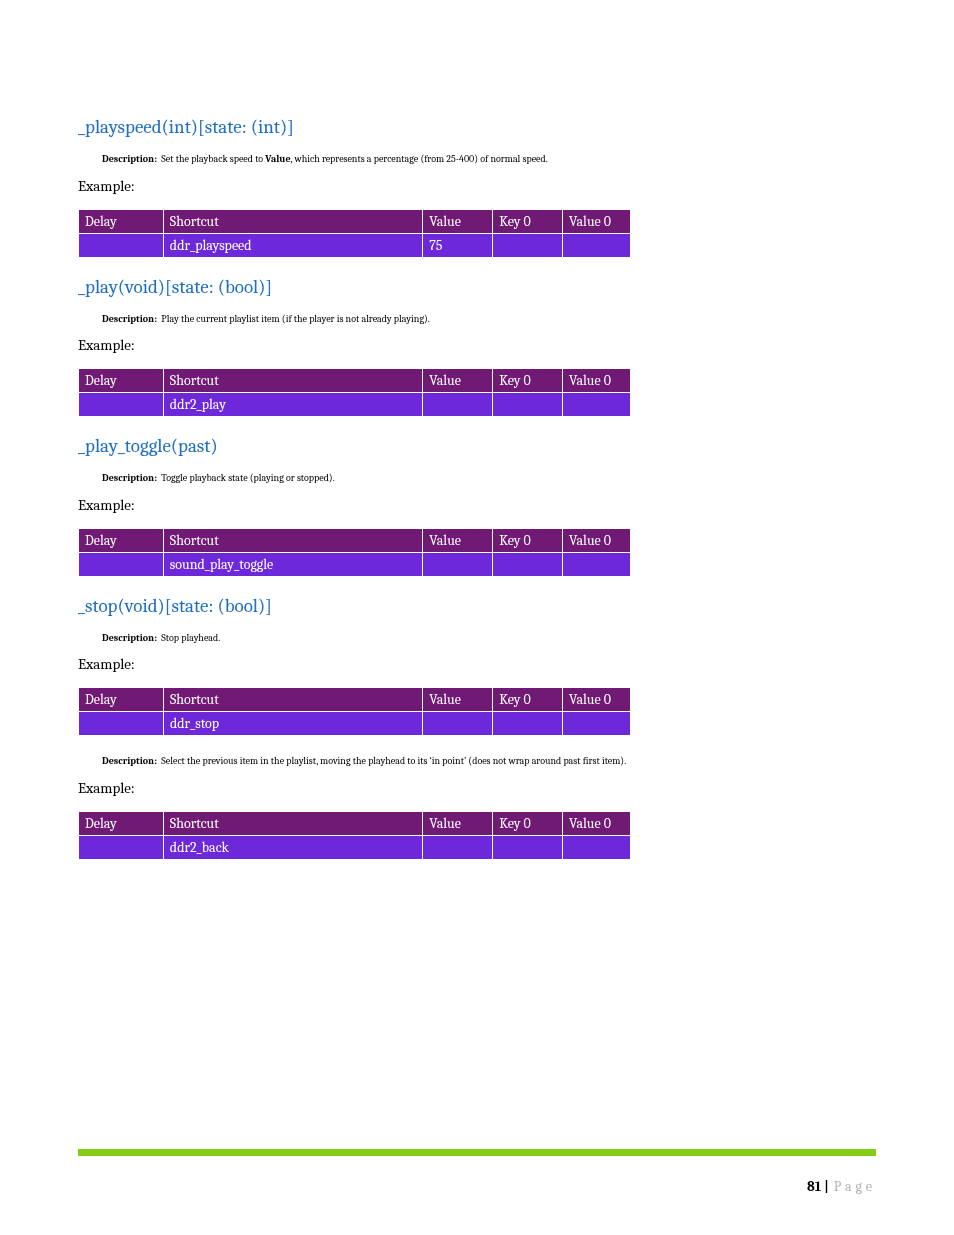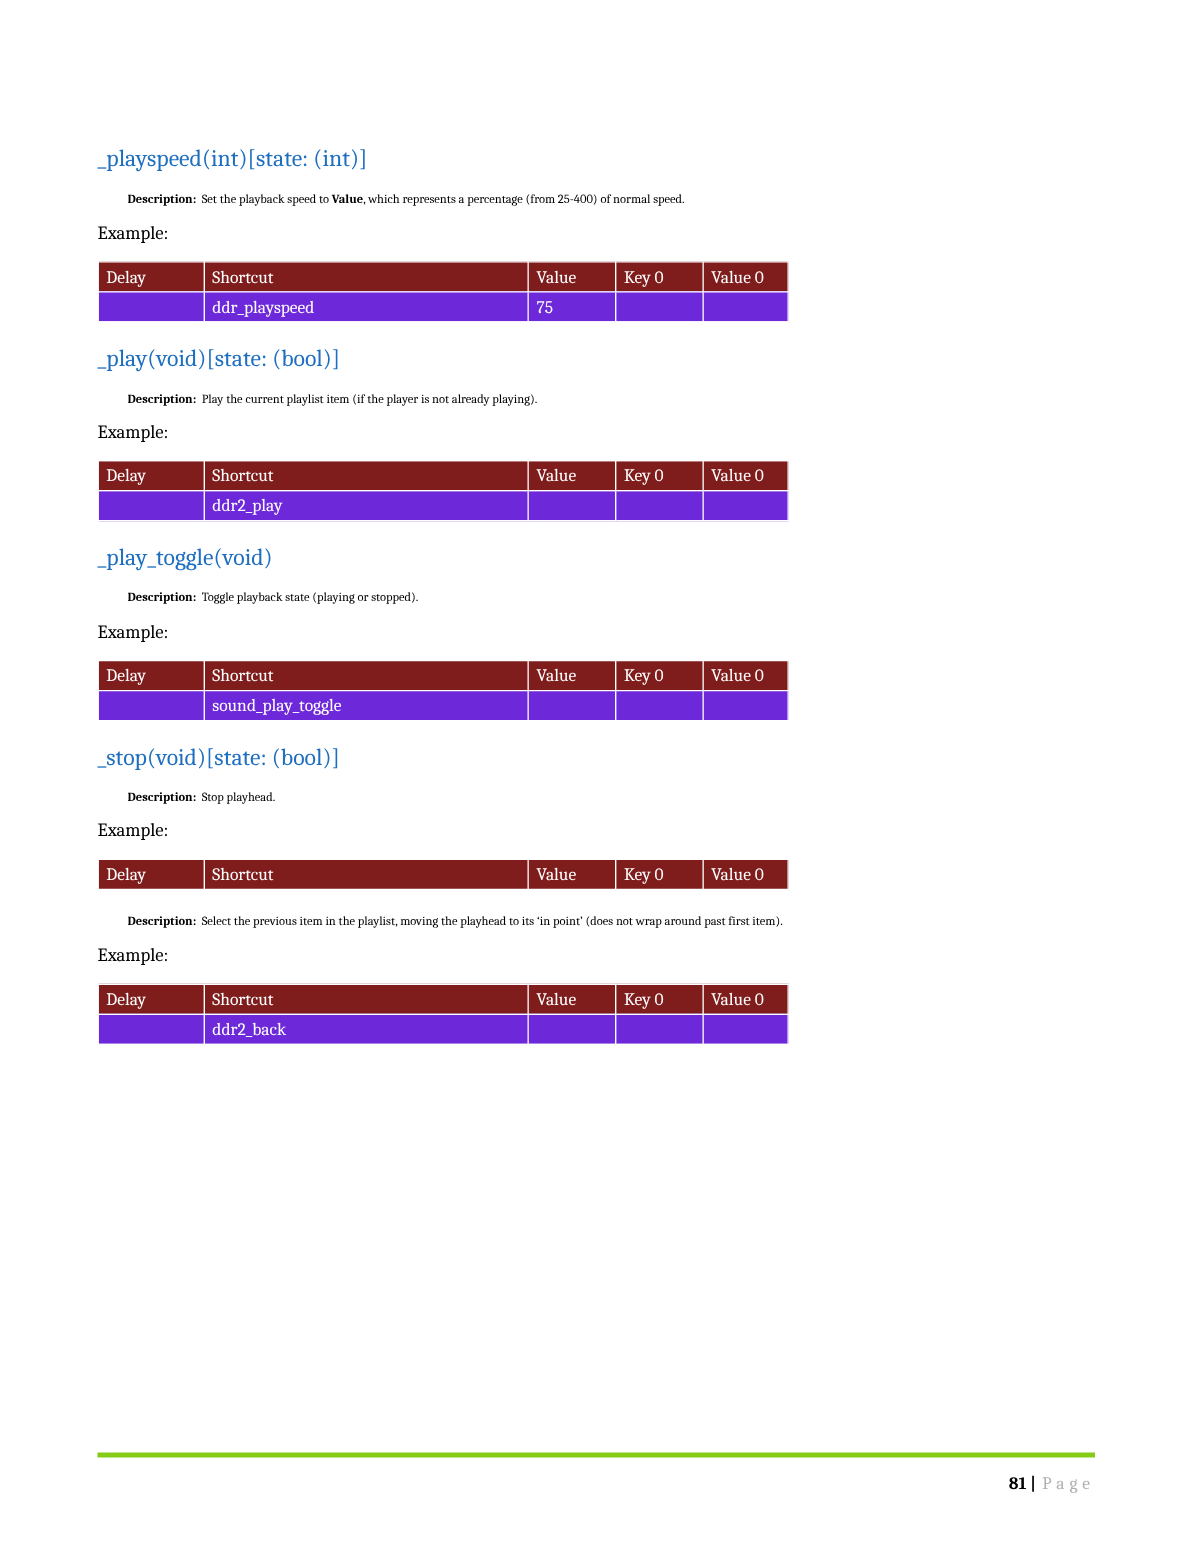--- a/index.html
+++ b/index.html
@@ -45,38 +45,38 @@
   table.shortcut th, table.shortcut td {
     border: 1px solid #fff;
     padding: 3px 6px;
     text-align: left;
     color: #fff;
     font-weight: normal;
     height: 22px;
     vertical-align: middle;
   }
   table.shortcut th {
-    background: #7f1d1d;
+    background: #701a75;
     margin-left: 12px;
   }
   table.shortcut td {
     background: #6d28d9;
   }
   .col-delay { width: 85px; }
   .col-shortcut { width: 260px; }
   .col-value { width: 70px; }
   .col-key0 { width: 70px; }
   .col-val0 { width: 68px; }
   .footer {
     position: absolute;
     bottom: 40px;
     left: 78px;
     right: 78px;
-    border-top: 4px solid #84cc16;
-    padding-top: 12px;
+    border-top: 7px solid #84cc16;
+    padding-top: 22px;
     text-align: right;
     font-size: 14px;
   }
   .footer .pnum { font-weight: bold; color: #000; }
   .footer .ptxt {
     color: #b0b0b0;
     letter-spacing: 4px;
     font-family: Cambria, Georgia, serif;
     margin-left: 2px;
   }
@@ -133,21 +133,21 @@
       <td></td>
       <td>ddr2_play</td>
       <td></td>
       <td></td>
       <td></td>
     </tr>
   </tbody>
       </table>
   </div>
     <div class="sec">
-    <div class="heading">_play_toggle(void)</div>
+    <div class="heading">_play_toggle(past)</div>
     <p class="desc">
       <span class="label">Description:</span>&nbsp;
       <span>Toggle playback state (playing or stopped).</span><span class="boldv"></span><span></span>
     </p>
     <p class="example-label">Example:</p>
 
   <table class="shortcut">
     <tbody>
           <tr>
       <th class="col-delay">Delay</th>
@@ -175,20 +175,27 @@
     <p class="example-label">Example:</p>
 
   <table class="shortcut">
     <tbody>
           <tr>
       <th class="col-delay">Delay</th>
       <th class="col-shortcut">Shortcut</th>
       <th class="col-value">Value</th>
       <th class="col-key0">Key 0</th>
       <th class="col-val0">Value 0</th>
+    </tr>
+    <tr>
+      <td></td>
+      <td>ddr_stop</td>
+      <td></td>
+      <td></td>
+      <td></td>
     </tr>
   </tbody>
       </table>
   </div>
     <div class="sec">
     <p class="desc">
       <span class="label">Description:</span>&nbsp;
       <span>Select the previous item in the playlist, moving the playhead to its ‘in point’ (does not wrap around past first item).</span><span class="boldv"></span><span></span>
     </p>
     <p class="example-label">Example:</p>

